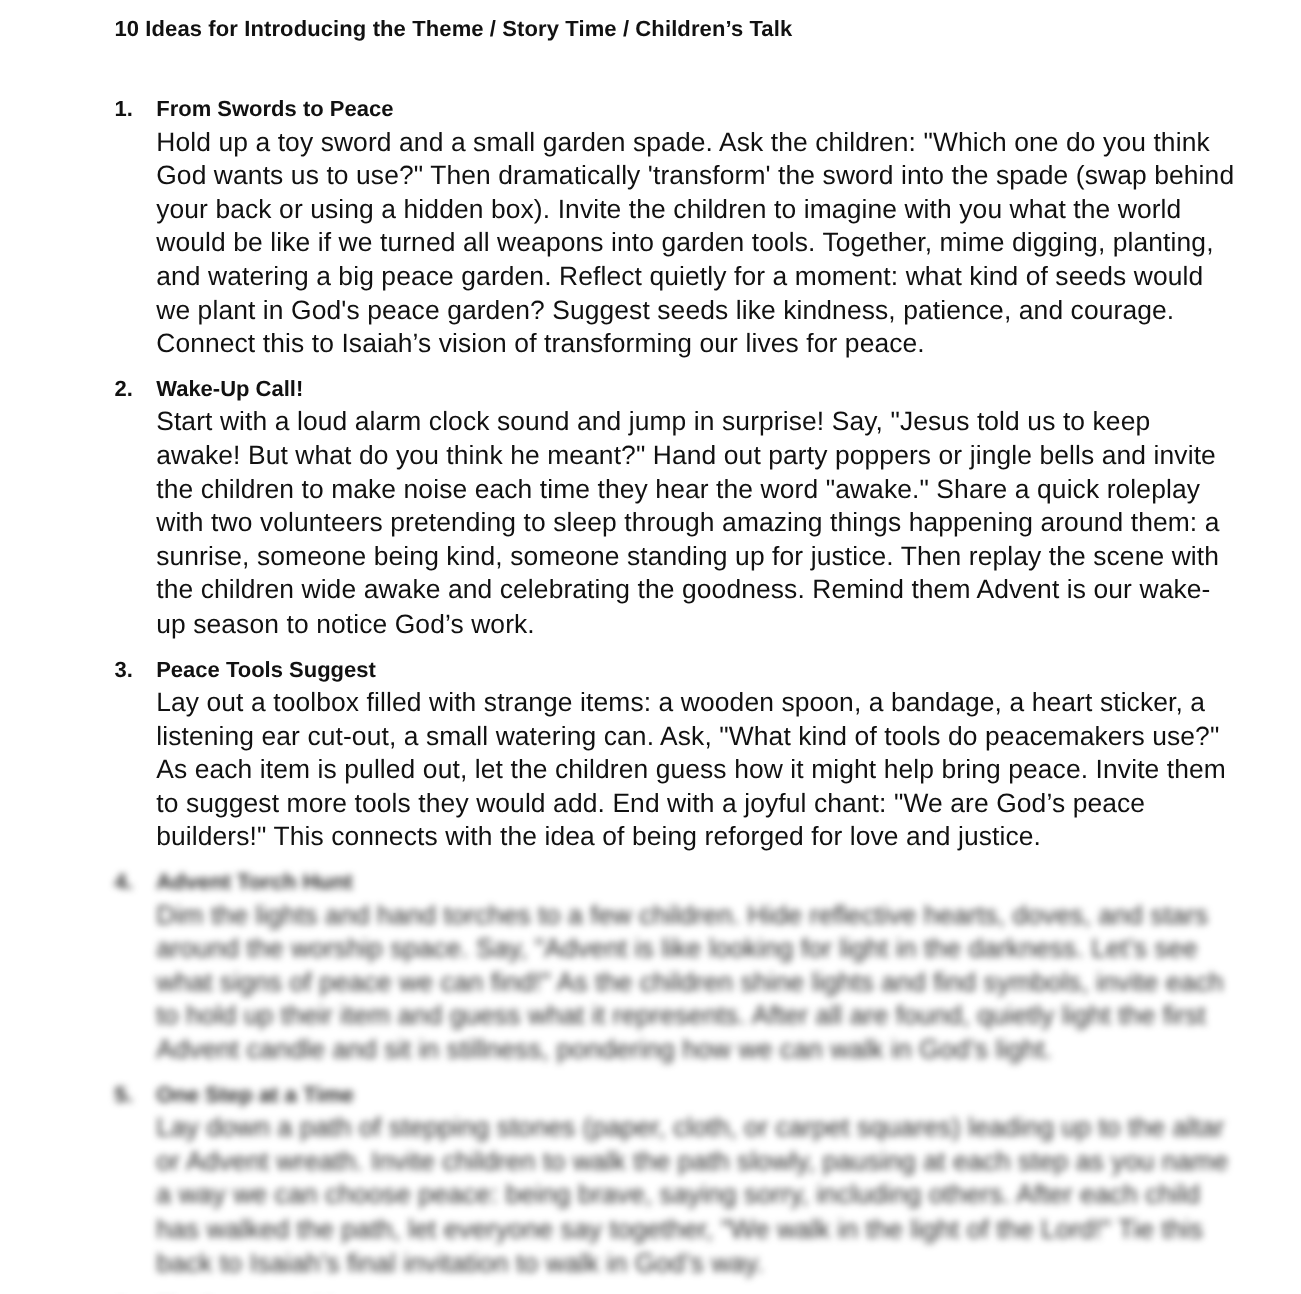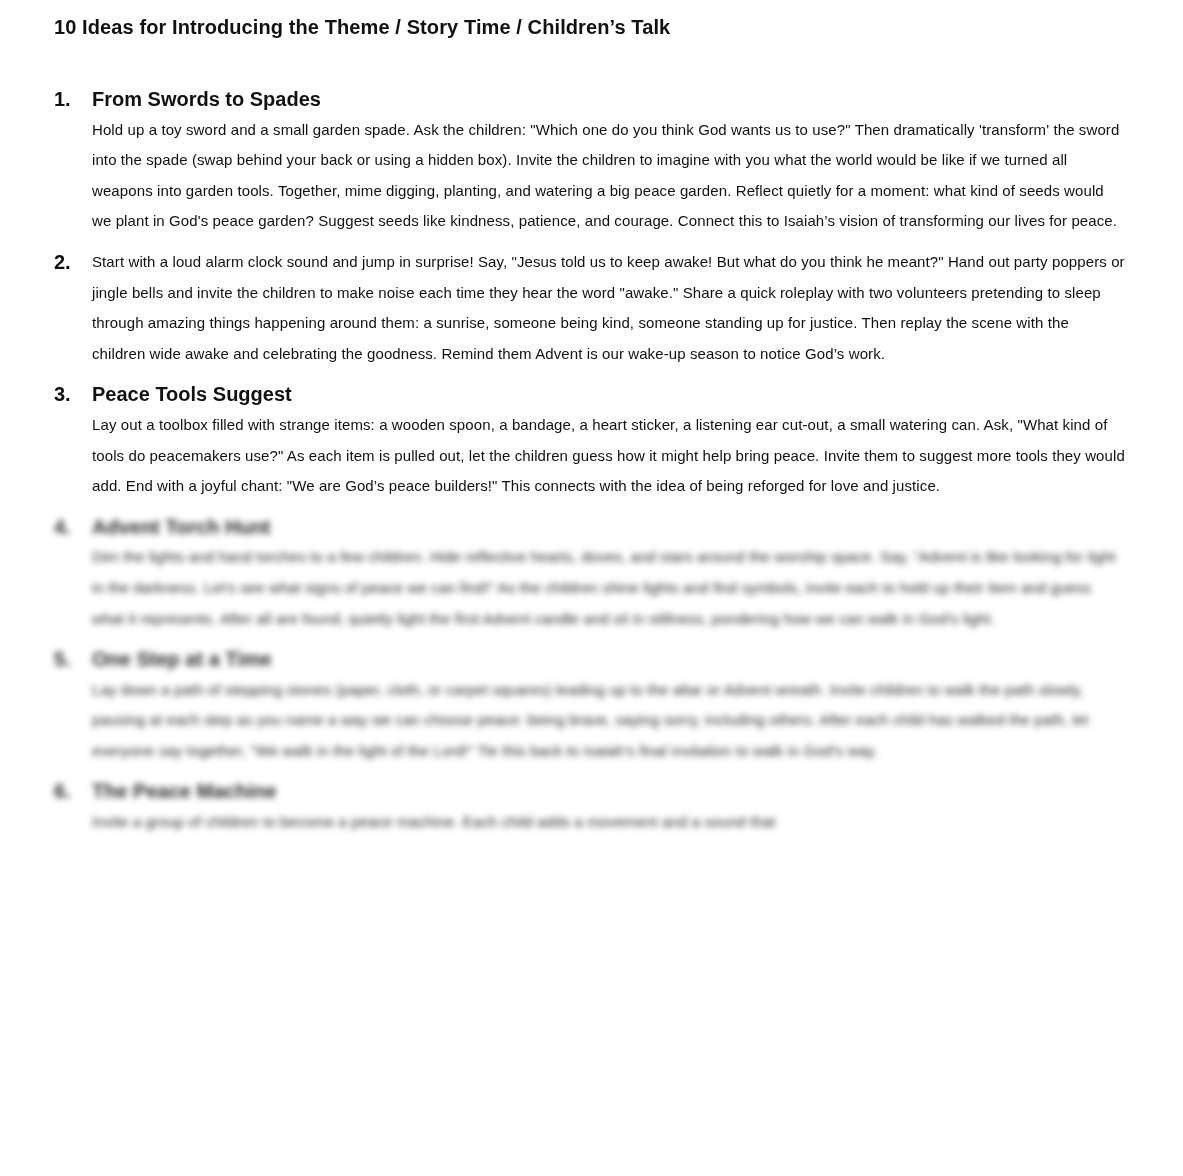--- a/index.html
+++ b/index.html
@@ -11,21 +11,21 @@
     width: 1183px;
     height: 1176px;
     overflow: hidden;
     font-family: "Liberation Sans", "DejaVu Sans", sans-serif;
     color: #111111;
   }
   .page {
     box-sizing: border-box;
     width: 1183px;
     height: 1176px;
-    padding: 12px 58px 0 54px;
+    padding: 12px 58px 0 104px;
     overflow: hidden;
   }
   .doc-title {
     font-size: 20px;
     font-weight: bold;
     line-height: 31px;
     margin: 0;
     letter-spacing: 0.1px;
   }
   .idea-list {
@@ -48,21 +48,21 @@
   .idea-content {
     flex: 1 1 auto;
     min-width: 0;
   }
   .idea-heading {
     font-size: 20px;
     font-weight: bold;
     line-height: 30.6px;
   }
   .idea-body {
-    font-size: 15px;
+    font-size: 24px;
     line-height: 30.6px;
     letter-spacing: 0.1px;
   }
   
   .blurred {
     filter: blur(3.2px);
     color: #2a2a2a;
   }
 </style>
 </head>
@@ -70,28 +70,29 @@
 
 <div class="page">
 
   <h1 class="doc-title">10 Ideas for Introducing the Theme / Story Time / Children’s Talk</h1>
 
   <div class="idea-list">
 
     <div class="idea-item">
       <span class="idea-num">1.</span>
       <div class="idea-content">
-        <div class="idea-heading">From Swords to Spades</div>
+        <div class="idea-heading">From Swords to Peace</div>
         <div class="idea-body">Hold up a toy sword and a small garden spade. Ask the children: "Which one do you think God wants us to use?" Then dramatically 'transform' the sword into the spade (swap behind your back or using a hidden box). Invite the children to imagine with you what the world would be like if we turned all weapons into garden tools. Together, mime digging, planting, and watering a big peace garden. Reflect quietly for a moment: what kind of seeds would we plant in God's peace garden? Suggest seeds like kindness, patience, and courage. Connect this to Isaiah’s vision of transforming our lives for peace.</div>
       </div>
     </div>
 
     <div class="idea-item">
       <span class="idea-num">2.</span>
       <div class="idea-content">
+        <div class="idea-heading">Wake-Up Call!</div>
         <div class="idea-body">Start with a loud alarm clock sound and jump in surprise! Say, "Jesus told us to keep awake! But what do you think he meant?" Hand out party poppers or jingle bells and invite the children to make noise each time they hear the word "awake." Share a quick roleplay with two volunteers pretending to sleep through amazing things happening around them: a sunrise, someone being kind, someone standing up for justice. Then replay the scene with the children wide awake and celebrating the goodness. Remind them Advent is our wake-up season to notice God’s work.</div>
       </div>
     </div>
 
     <div class="idea-item">
       <span class="idea-num">3.</span>
       <div class="idea-content">
         <div class="idea-heading">Peace Tools Suggest</div>
         <div class="idea-body">Lay out a toolbox filled with strange items: a wooden spoon, a bandage, a heart sticker, a listening ear cut-out, a small watering can. Ask, "What kind of tools do peacemakers use?" As each item is pulled out, let the children guess how it might help bring peace. Invite them to suggest more tools they would add. End with a joyful chant: "We are God’s peace builders!" This connects with the idea of being reforged for love and justice.</div>
       </div>

